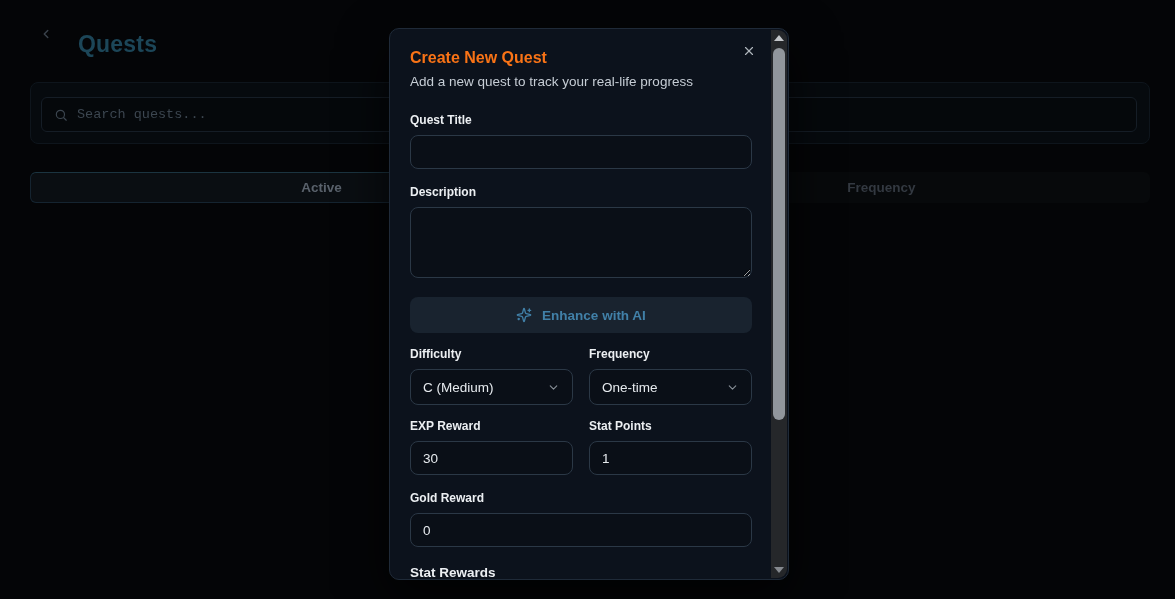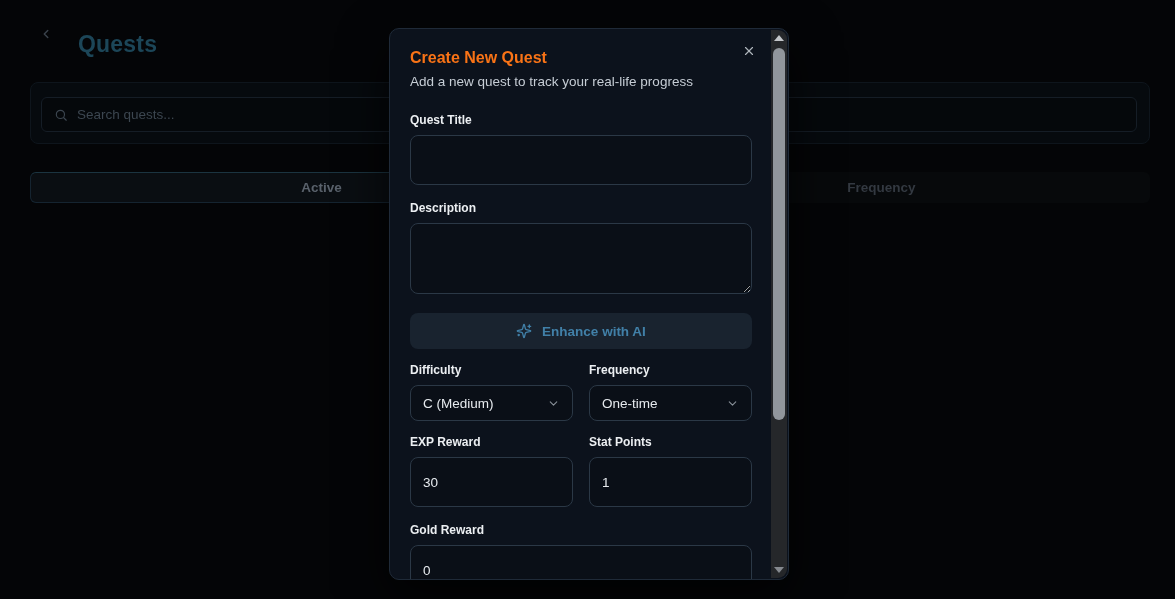--- a/index.html
+++ b/index.html
@@ -35,21 +35,21 @@
   .search-box {
     position: absolute; left: 10px; top: 14px;
     width: 1096px; height: 35px;
     border: 1px solid #151d26; border-radius: 6px;
     background: #05080b;
     display: flex; align-items: center; gap: 9px;
     padding: 0 12px; color: #3c4650;
   }
   .search-box input {
     flex: 1; background: transparent; border: none; outline: none;
-    color: #bef264; font-size: 13.5px; font-family: Liberation Sans, sans-serif;
+    color: #bef264; font-size: 13.5px; font-family: Liberation Mono, monospace;
   }
   .search-box input::placeholder { color: #3c4650; }
 
   .tabs {
     position: absolute; left: 30px; top: 172px;
     width: 1120px; height: 31px;
     background: #07090b; border-radius: 6px;
     display: flex;
   }
   .tab {
@@ -91,21 +91,21 @@
   }
 
   .field { margin-top: 16px; }
   .field-label {
     display: block; font-size: 12px; font-weight: 700;
     color: #eceff2; margin-bottom: 8px;
   }
   .first-field { margin-top: 24px; }
 
   .text-input {
-    width: 100%; height: 50px;
+    width: 100%; height: 34px;
     background: #0a0f17; border: 1px solid #2b3846; border-radius: 8px;
     color: #e6eaee; font-size: 13.5px; font-family: inherit;
     padding: 8px 12px; outline: none;
   }
   textarea.text-input {
     height: 71px; padding: 8px 12px; resize: both;
   }
 
   .enhance-btn {
     margin-top: 15px; width: 100%; height: 36px;

